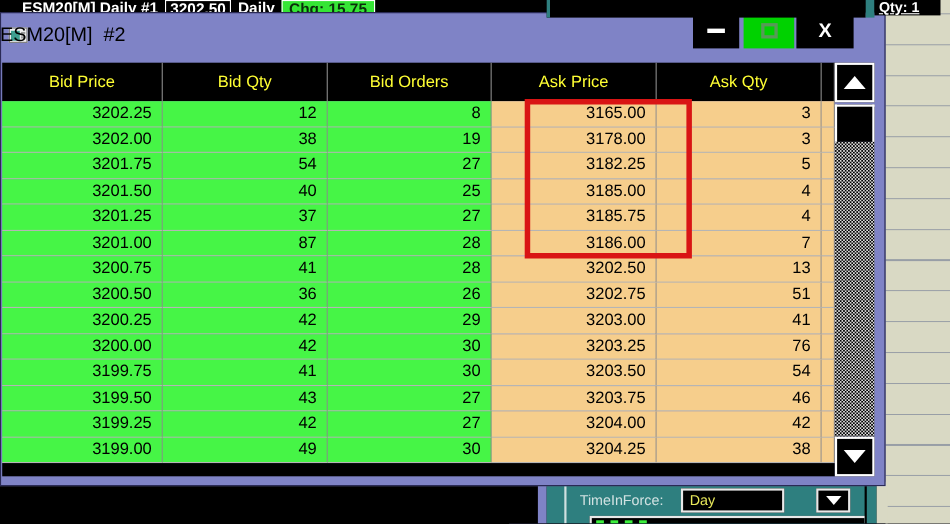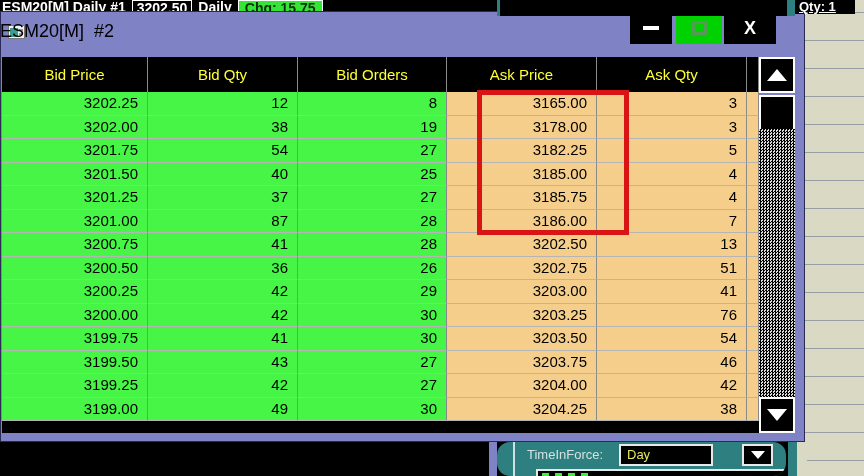--- a/index.html
+++ b/index.html
@@ -11,38 +11,38 @@
   
   #bg-right {
     left:805px; top:0; width:59px; height:476px; z-index:0;
     background:repeating-linear-gradient(to bottom,#d9d9c4 0 27px,#989ea6 27px 28px);
     background-position:0 13px; background-color:#d9d9c4;
   }
   #top-strip {
     left:0; top:0; width:497px; height:15px; background:#000; z-index:1;
     color:#fff; font-size:14px; font-weight:bold; line-height:15px;
     white-space:nowrap; overflow:hidden; display:flex; gap:6px; align-items:flex-start;
-    padding-left:2px;
+    padding-left:20px;
   }
   #top-strip .boxed { border:1px solid #fff; padding:0 4px; height:15px; }
   #top-strip .chg { background:var(--chg-green); color:#0a2d0a; border:1px solid #fff; padding:0 6px; height:15px; }
   #top-right-box {
     left:497px; top:0; width:290px; height:16px; background:#000; z-index:3;
     border-left:3px solid var(--teal);
   }
   #qty-teal-strip { left:787px; top:0; width:8px; height:16px; background:var(--teal); z-index:4; }
   #qty-box {
     left:795px; top:0; width:60px; height:14px; background:#000; z-index:4;
     color:#fff; font-size:13px; font-weight:bold; line-height:14px;
     text-decoration:underline; padding-left:4px; white-space:nowrap; overflow:hidden;
   }
 
   
   #bottom-purple-strip { left:489px; top:442px; width:8px; height:34px; background:var(--purple); z-index:1; }
-  #bottom-teal-window  { left:497px; top:442px; width:289px; height:34px; background:var(--teal); z-index:1; overflow:hidden;border-radius:13px; }
+  #bottom-teal-window  { left:497px; top:442px; width:289px; height:34px; background:var(--teal); z-index:1; overflow:hidden; }
   #tif-inner { position:absolute; left:16px; top:0; bottom:0; right:0; border-left:2px solid #cfe0e0; }
   #tif-label { position:absolute; left:12px; top:5px; color:#d2e2e2; font-size:13px; }
   #tif-dropdown {
     position:absolute; left:104px; top:2px; width:94px; height:22px;
     background:#000; border:2px solid #e8e8e8; color:#e8e85a; font-size:13px;
     line-height:18px; padding-left:6px; overflow:hidden;
   }
   #tif-arrow-btn {
     position:absolute; left:227px; top:2px; width:31px; height:22px;
     background:#000; border:2px solid #e8e8e8; display:flex; align-items:center; justify-content:center;

